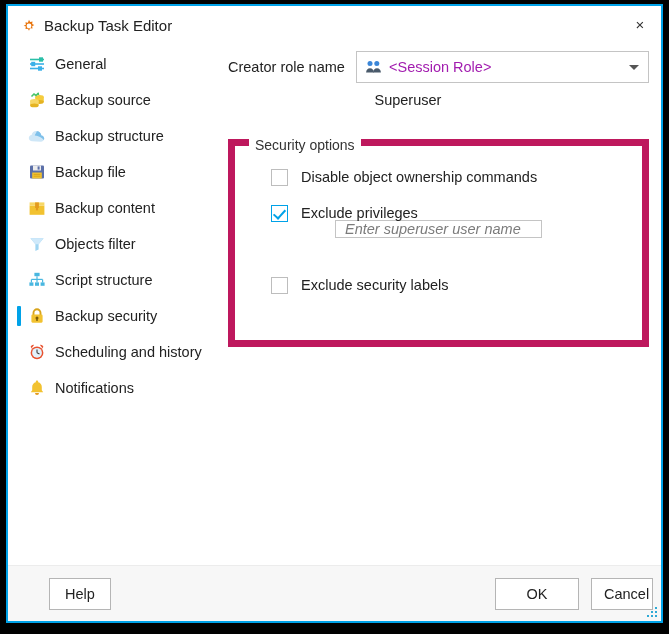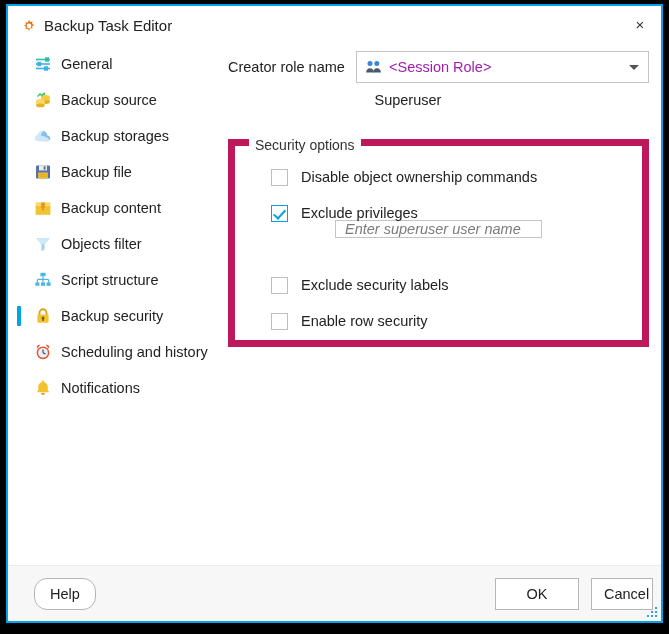--- a/index.html
+++ b/index.html
@@ -76,21 +76,21 @@
     left: 0;
     top: 40px;
     width: 210px;
     bottom: 0;
   }
   .nav-item {
     position: relative;
     height: 36px;
     display: flex;
     align-items: center;
-    padding-left: 26px;
+    padding-left: 20px;
     cursor: pointer;
     box-sizing: border-box;
     text-align: right;
   }
   .nav-item .sel-bar {
     position: absolute;
     left: 9px;
     top: 8px;
     width: 4px;
     height: 20px;
@@ -260,21 +260,21 @@
     min-width: 62px;
     border: 1px solid #b5b5b5;
     background: #ffffff;
     box-sizing: border-box;
     font-family: "Liberation Sans", sans-serif;
     font-size: 14.5px;
     color: #222222;
     cursor: pointer;
     padding: 0 12px;
   }
-  #btn-help   { left: 26px;  width: 62px; border-radius: 13px; }
+  #btn-help   { left: 41px;  width: 62px; }
   #btn-ok     { right: 82px; width: 84px; }
   #btn-cancel { right: 8px;  width: 47px; }
 
   #resize-grip {
     position: absolute;
     right: 3px;
     bottom: 3px;
     width: 11px;
     height: 11px;
   }
@@ -337,21 +337,21 @@
       </div>
 
       <div class="nav-item">
         <span class="sel-bar"></span>
         <span class="nav-icon">
           <svg viewBox="0 0 18 18" width="18" height="18">
             <path fill="#cfe7f7" d="M4.2 14.2c-1.9 0-3.4-1.4-3.4-3.2 0-1.6 1.2-2.9 2.8-3.1C4.1 5.6 6 4.1 8.3 4.1c2.6 0 4.8 1.9 5.1 4.4 1.6.2 2.8 1.5 2.8 3.1 0 1.8-1.5 3.2-3.4 3.2z"></path>
             <path fill="#7ec0ea" d="M8.3 4.1c2.6 0 4.8 1.9 5.1 4.4 1.6.2 2.8 1.5 2.8 3.1 0 .5-.1 1-.4 1.5-1.9-2.5-5.2-4.2-9-4.5.9-2.6 3-4.5 1.5-4.5z"></path>
           </svg>
         </span>
-        <span class="nav-label">Backup storages</span>
+        <span class="nav-label">Backup structure</span>
       </div>
 
       <div class="nav-item">
         <span class="sel-bar"></span>
         <span class="nav-icon">
           <svg viewBox="0 0 18 18" width="18" height="18">
             <rect x="2" y="2.5" width="14" height="13" rx="1" fill="#5b6fa8"></rect>
             <rect x="5" y="2.5" width="8" height="5" fill="#ececec"></rect>
             <rect x="9.6" y="3.4" width="2" height="3.2" fill="#5b6fa8"></rect>
             <rect x="4.2" y="9.5" width="9.6" height="6" fill="#f2c230"></rect>
@@ -482,24 +482,20 @@
           <span class="cb checked"></span>
           <span class="check-label">Exclude privileges</span>
         </div>
 
 
         <div class="check-row" style="top:131px">
           <span class="cb"></span>
           <span class="check-label">Exclude security labels</span>
         </div>
 
-        <div class="check-row" style="top:167px">
-          <span class="cb"></span>
-          <span class="check-label">Enable row security</span>
-        </div>
 
       </div>
     </div>
 
     <div id="footer">
       <button class="btn" id="btn-help">Help</button>
       <button class="btn" id="btn-ok">OK</button>
       <button class="btn" id="btn-cancel">Cancel</button>
       <div id="resize-grip">
         <i style="left:8px;top:0"></i>

